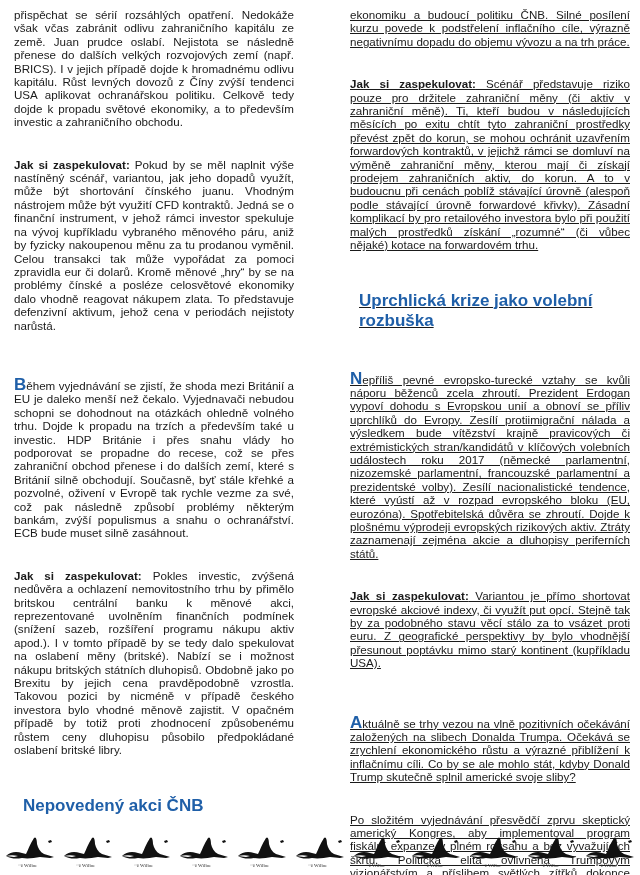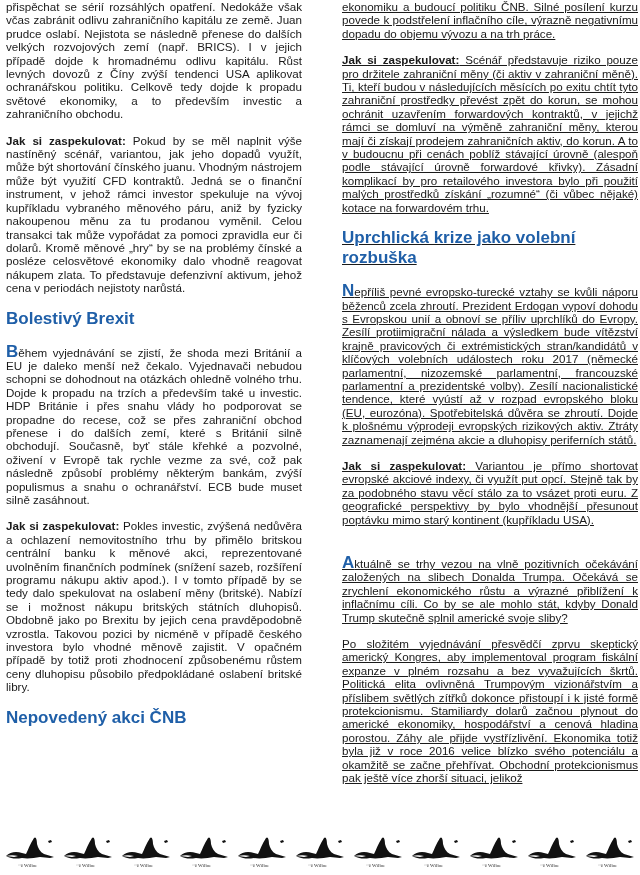--- a/index.html
+++ b/index.html
@@ -2,46 +2,45 @@
 <html><head>
 <meta charset="utf-8">
 <style>
   html, body { margin: 0; padding: 0; background: #ffffff; }
   body { width: 640px; height: 875px; overflow: hidden; position: relative;
          font-family: "Liberation Sans", sans-serif; color: #1a1a1a; }
   .page { position: absolute; left: 0; top: 0; width: 640px; height: 875px; }
   .col { position: absolute; top: 0; width: 296px; }
   .col-left { left: 6px; }
   .col-right { left: 342px; text-decoration: underline; }
-  p { margin: 0; font-size: 11.6px; line-height: 13.4px; text-align: justify; }
+  p { margin: 8px; font-size: 11.6px; line-height: 13.4px; text-align: justify; }
   .gap { height: 13px; }
   .lead { font-weight: bold; }
   .dropcap { color: #1f5fa8; font-weight: bold; font-size: 17px; line-height: 13px; }
-  h2 { margin: 0; color: #1f5fa8; font-size: 17px; line-height: 20px; font-weight: bold; }
+  h2 { margin: 17px; color: #1f5fa8; font-size: 17px; line-height: 20px; font-weight: bold; }
   .h-gap-top { height: 14px; }
   .h-gap-bottom { height: 16px; }
   .swan-strip { position: absolute; left: 0; top: 832px; width: 640px; height: 40px;
                 display: flex; flex-direction: row; gap: 0; overflow: hidden; }
   .swan { width: 58px; height: 40px; flex: 0 0 58px; position: relative; }
   .swan svg { position: absolute; left: 4px; top: 2px; }
   .swan .cap { position: absolute; left: 18px; top: 31px; font-size: 5px;
                font-family: "Liberation Serif", serif; color: #333; white-space: nowrap; }
 </style>
 </head>
 <body>
 
 <div class="page">
 
   <div class="col col-left">
     <p>přispěchat se sérií rozsáhlých opatření. Nedokáže však včas zabránit odlivu zahraničního kapitálu ze země. Juan prudce oslabí. Nejistota se následně přenese do dalších velkých rozvojových zemí (např. BRICS). I v jejich případě dojde k hromadnému odlivu kapitálu. Růst levných dovozů z Číny zvýší tendenci USA aplikovat ochranářskou politiku. Celkově tedy dojde k propadu světové ekonomiky, a to především investic a zahraničního obchodu.</p>
     <div class="gap"></div>
     <p><span class="lead">Jak si zaspekulovat:</span><span> Pokud by se měl naplnit výše nastíněný scénář, variantou, jak jeho dopadů využít, může být shortování čínského juanu. Vhodným nástrojem může být využití CFD kontraktů. Jedná se o finanční instrument, v jehož rámci investor spekuluje na vývoj kupříkladu vybraného měnového páru, aniž by fyzicky nakoupenou měnu za tu prodanou vyměnil. Celou transakci tak může vypořádat za pomoci zpravidla eur či dolarů. Kromě měnové „hry“ by se na problémy čínské a posléze celosvětové ekonomiky dalo vhodně reagovat nákupem zlata. To představuje defenzivní aktivum, jehož cena v periodách nejistoty narůstá.</span></p>
 
     <div class="h-gap-top"></div>
-    <h2>Bolestivý Brexit</h2>
     <div class="h-gap-bottom"></div>
     <p><span class="dropcap">B</span><span>ěhem vyjednávání se zjistí, že shoda mezi Británií a EU je daleko menší než čekalo. Vyjednavači nebudou schopni se dohodnout na otázkách ohledně volného trhu. Dojde k propadu na trzích  a především také u investic. HDP Británie i přes snahu vlády ho podporovat se propadne do recese, což se přes zahraniční obchod přenese i do dalších zemí, které s Británií silně obchodují. Současně, byť stále křehké a pozvolné, oživení v Evropě tak rychle vezme za své, což pak následně způsobí problémy některým bankám, zvýší populismus a snahu o ochranářství. ECB bude muset silně zasáhnout.</span></p>
     <div class="gap"></div>
     <p><span class="lead">Jak si zaspekulovat:</span><span> Pokles investic, zvýšená nedůvěra a ochlazení nemovitostního trhu by přimělo britskou centrální banku k měnové akci, reprezentované uvolněním finančních podmínek (snížení sazeb, rozšíření programu nákupu aktiv apod.). I v tomto případě by se tedy dalo spekulovat na oslabení měny (britské). Nabízí se i možnost nákupu britských státních dluhopisů. Obdobně jako po Brexitu by jejich cena pravděpodobně vzrostla. Takovou pozici by nicméně v případě českého investora bylo vhodné měnově zajistit. V opačném případě by totiž proti zhodnocení způsobenému růstem ceny dluhopisu působilo předpokládané oslabení britské libry.</span></p>
 
     <div class="h-gap-top"></div>
     <h2>Nepovedený akci ČNB</h2>
     <div class="h-gap-bottom"></div>
   </div>
 

